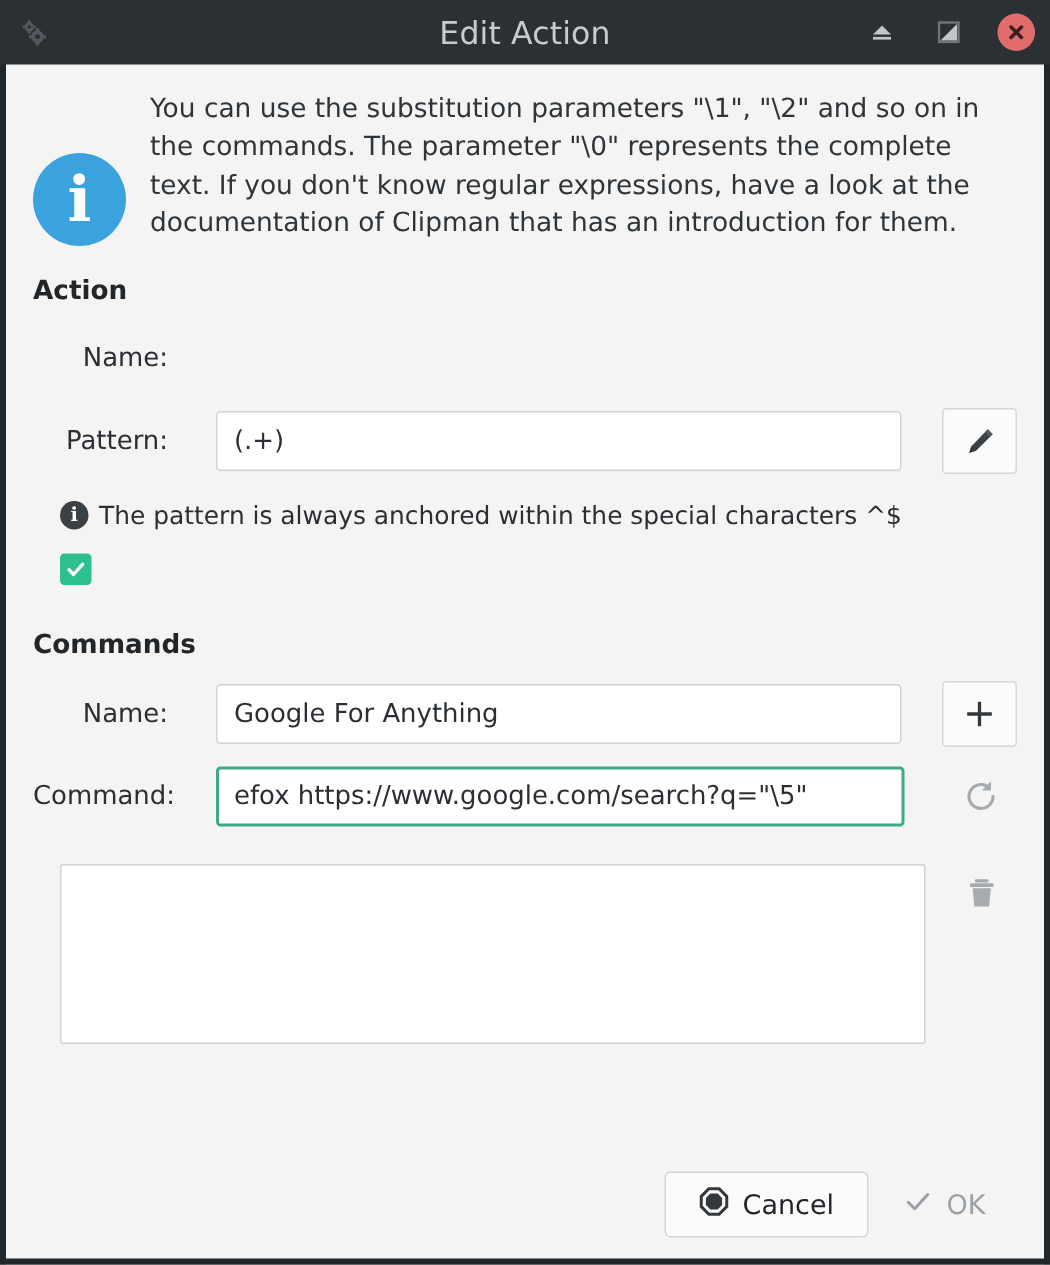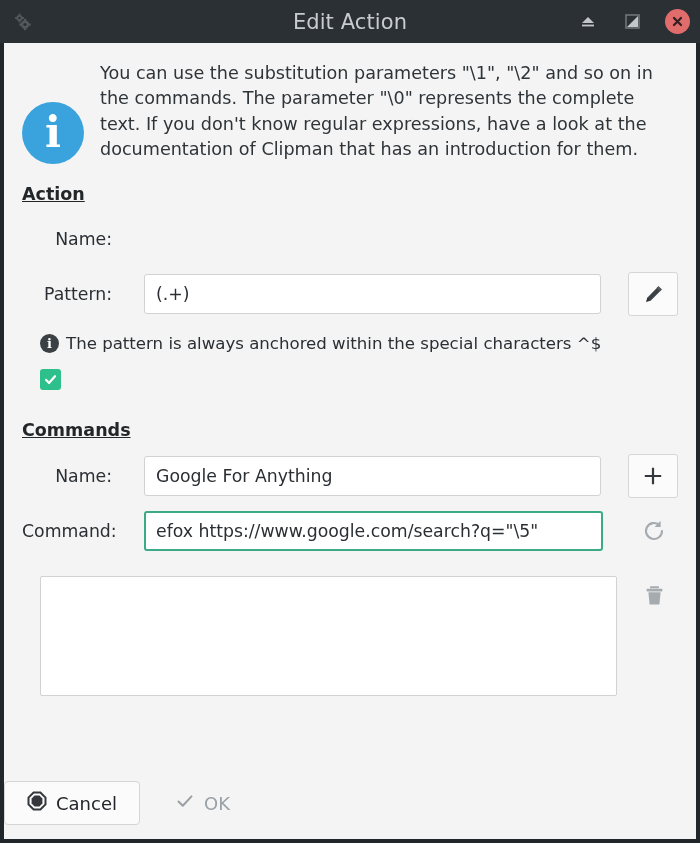--- a/index.html
+++ b/index.html
@@ -118,21 +118,20 @@
     color: #2f3438;
     padding-top: 2px;
   }
 
   
   .section-title {
     font-size: 17.5px;
     font-weight: bold;
     color: #232629;
     margin: 20px 0 14px 0;
-    text-decoration: underline;
   }
   .section-title.commands { margin-top: 30px; }
 
   
   .row {
     display: flex;
     align-items: center;
     margin-bottom: 12px;
     gap: 14px;
   }
@@ -248,23 +247,23 @@
     display: flex;
     align-items: flex-start;
   }
   .listrow .listbox { flex: 1 1 auto; margin-left: 18px; }
   .listrow .side-btn.flat { margin-top: 10px; }
 
   
   .footer {
     flex: 0 0 auto;
     display: flex;
-    justify-content: flex-start;
-    align-items: center;
-    gap: 12px;
+    justify-content: flex-end;
+    align-items: center;
+    gap: 0;
     padding: 10px 16px 14px 0;
   }
   .btn {
     display: flex;
     align-items: center;
     justify-content: center;
     gap: 9px;
     height: 44px;
     padding: 0 22px;
     border-radius: 4px;

